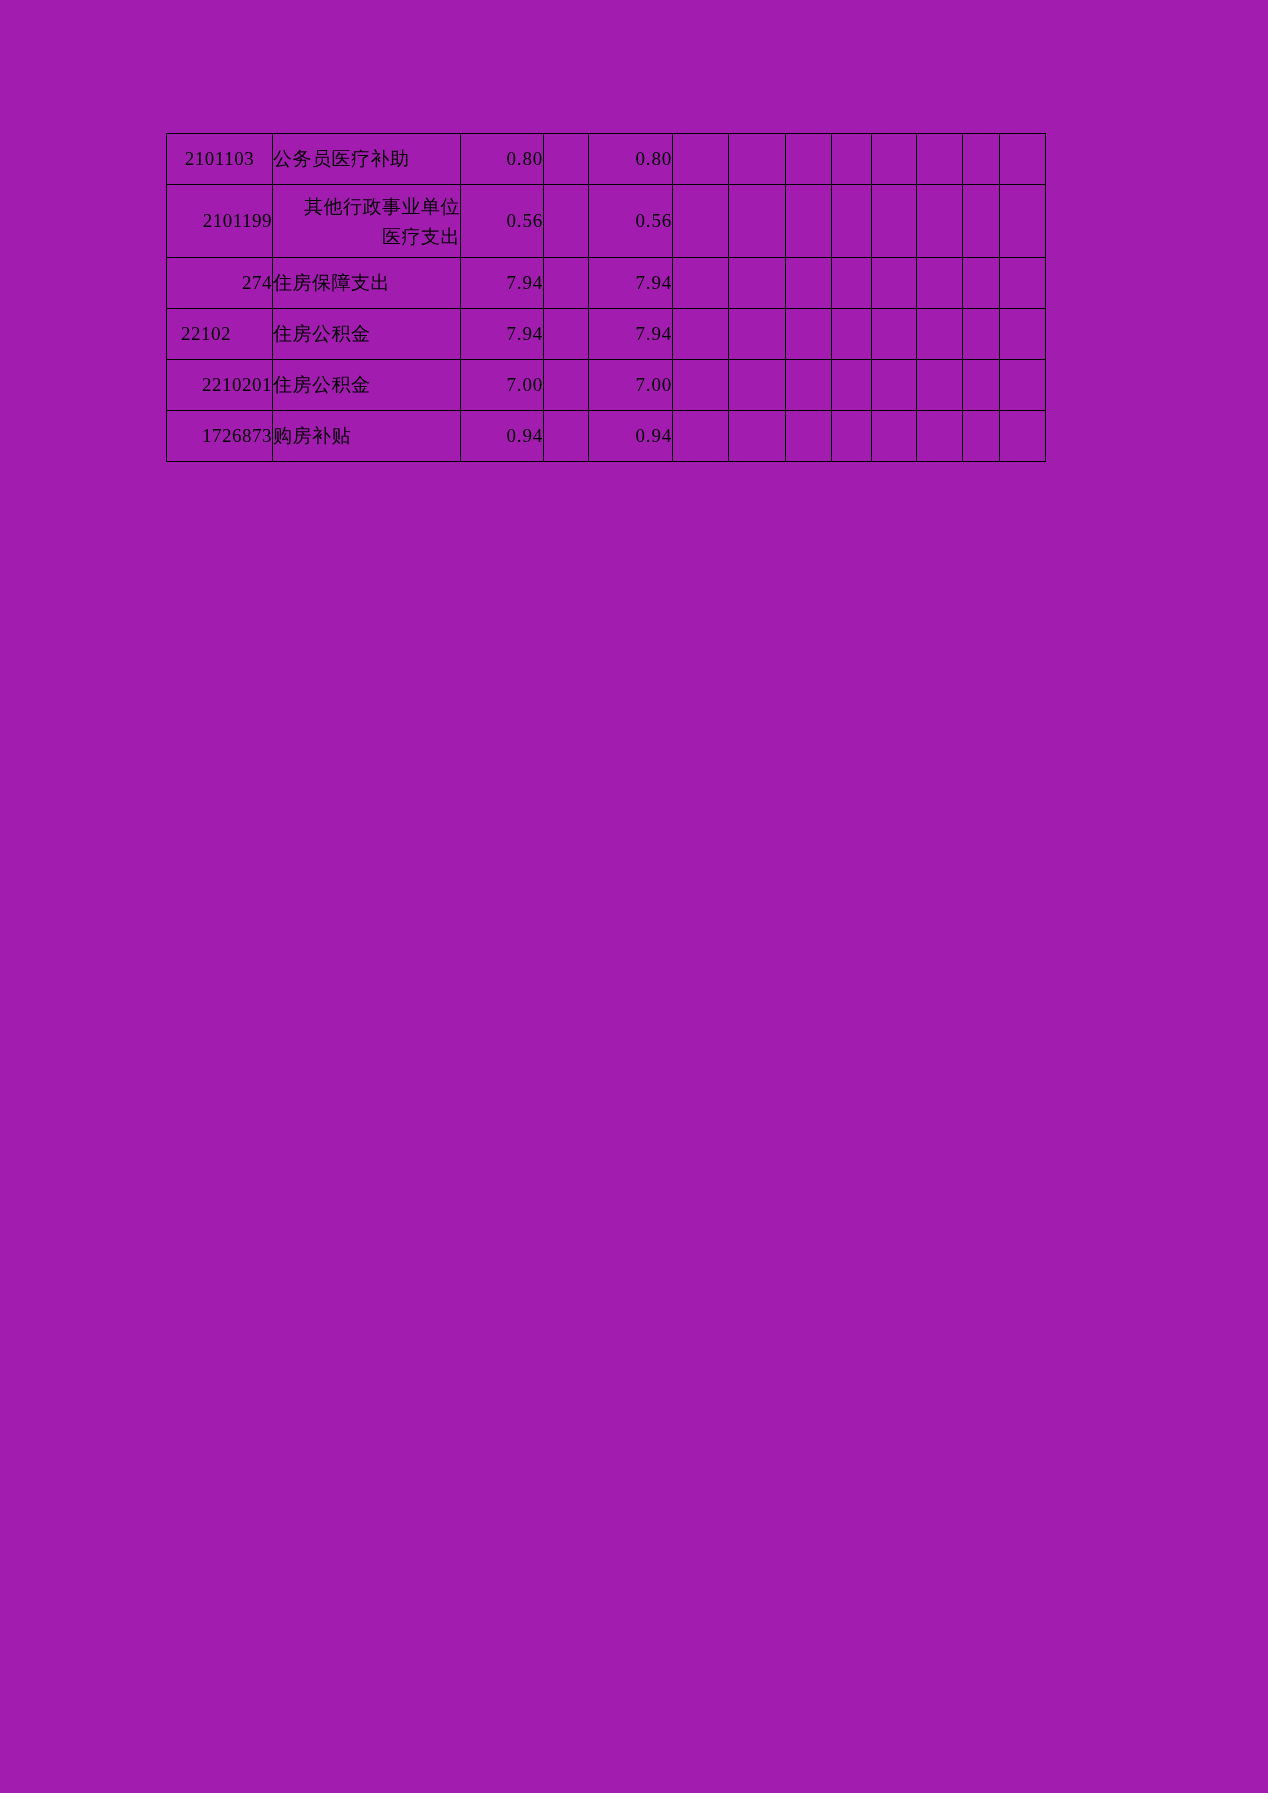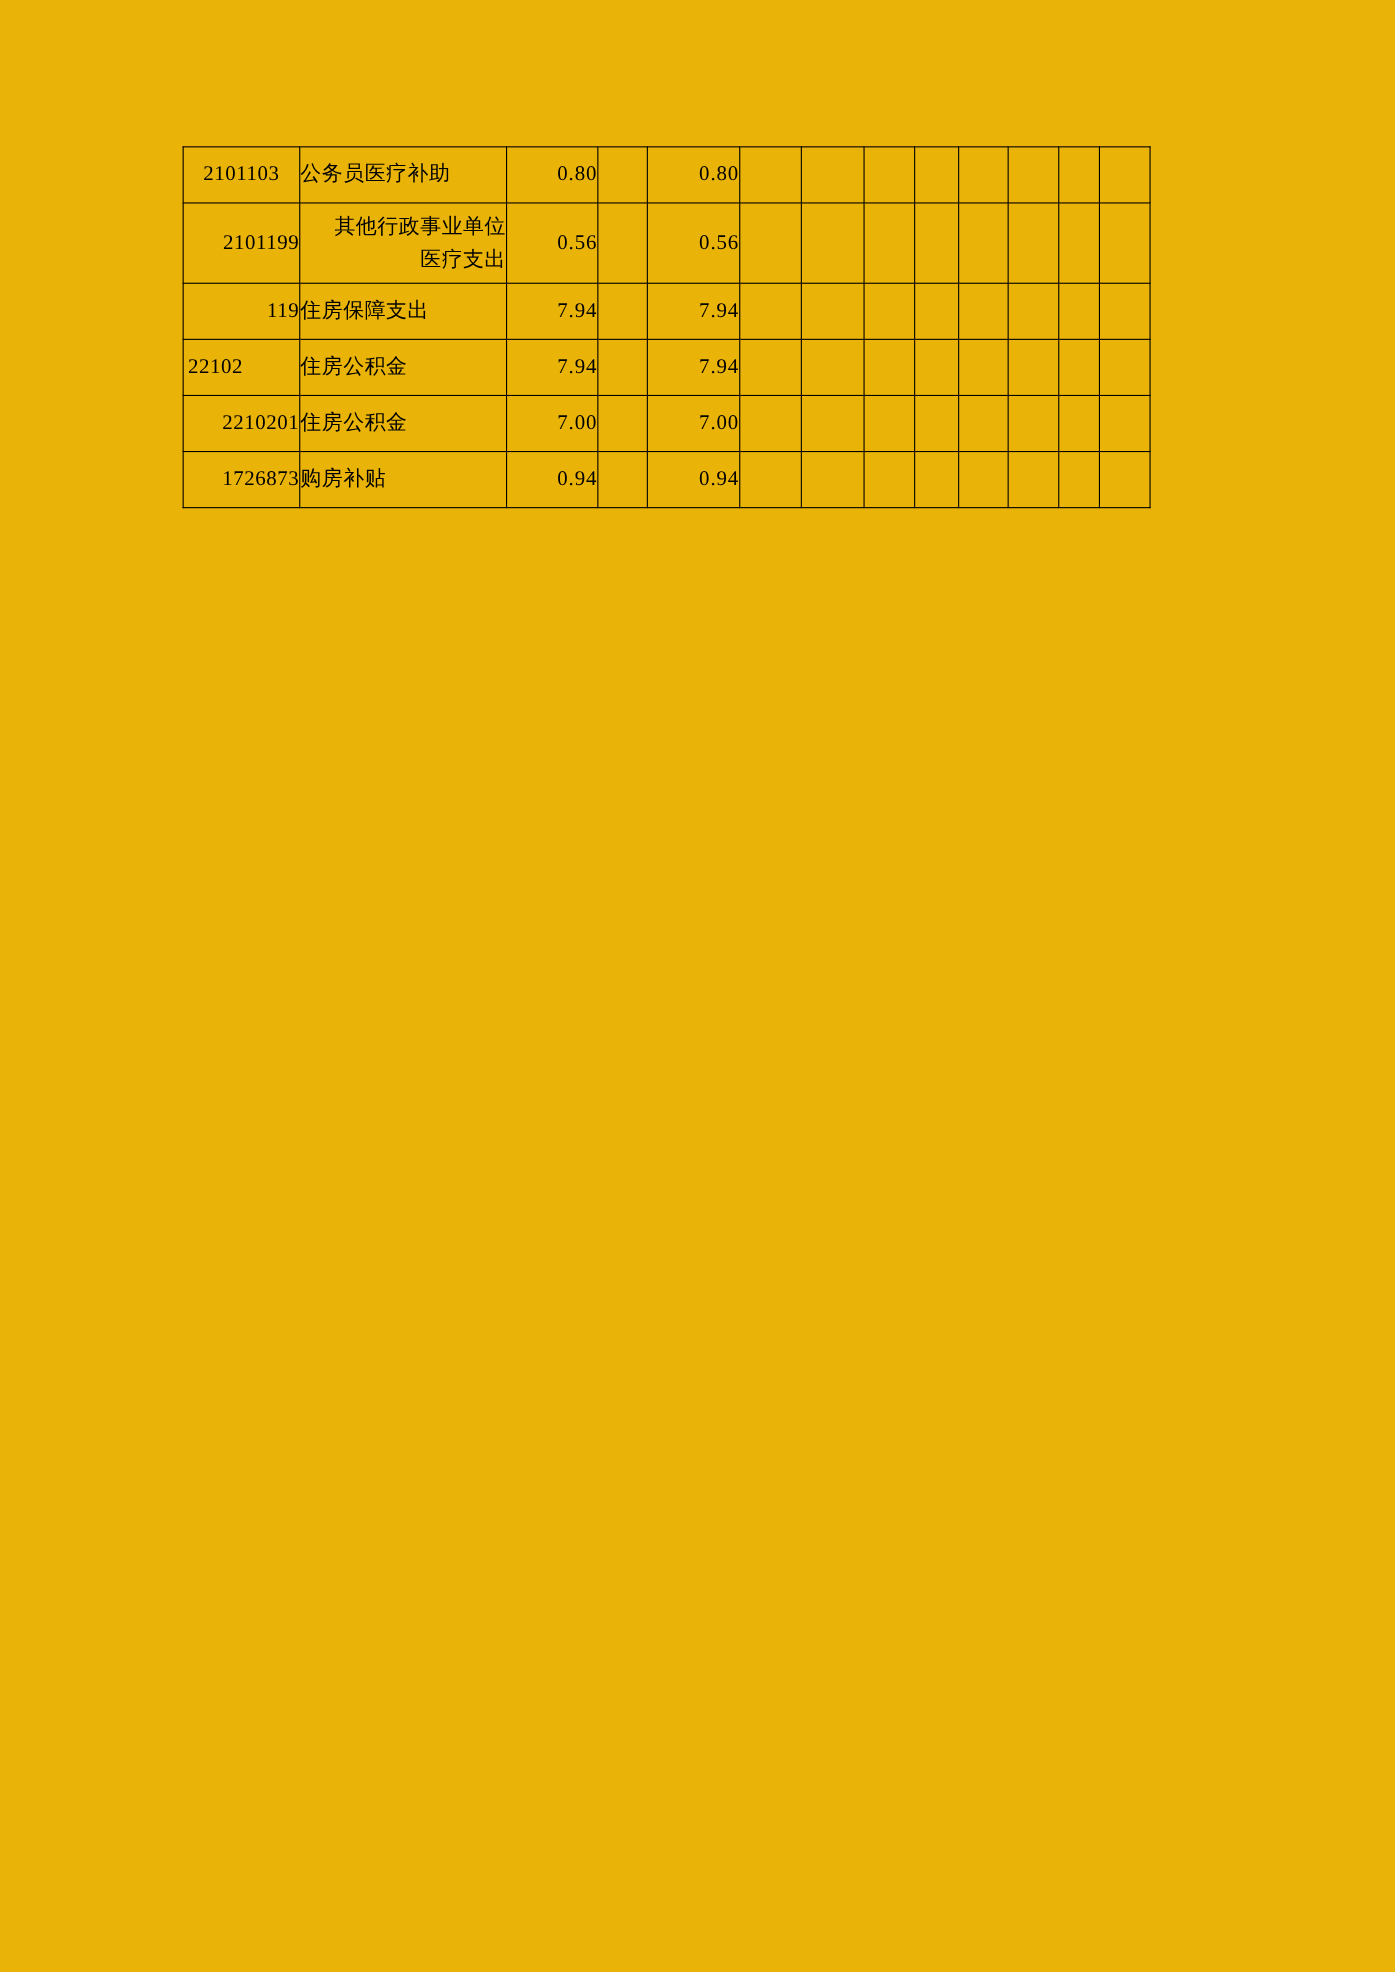--- a/index.html
+++ b/index.html
@@ -13,21 +13,21 @@
     font-family: "Liberation Serif", "DejaVu Serif", serif;
     color: #000000;
     position: relative;
   }
   .page {
     position: absolute;
     top: 0;
     left: 0;
     width: 1268px;
     height: 1793px;
-    background: #eab308;
+    background: #a21caf;
   }
   .budget-table {
     position: absolute;
     left: 166px;
     top: 133px;
     border-collapse: collapse;
     table-layout: fixed;
   }
   .budget-table td {
     border: 1px solid #000000;
@@ -57,21 +57,21 @@
     font-family: "Liberation Serif", "DejaVu Serif", serif;
     letter-spacing: 0.5px;
     padding: 4px 2px;
   }
   .cell-code.left-al {
     text-align: right;
     padding-left: 14px;
   }
   .cell-code.left-al2 {
     text-align: left;
-    padding-left: 4px;
+    padding-left: 14px;
   }
   .cell-name {
     text-align: left;
     font-family: "DejaVu Sans", "Liberation Sans", sans-serif;
     font-size: 18px;
     padding: 5px 6px;
     letter-spacing: 0.5px;
   }
   .cell-name.two-line {
     text-align: right;
@@ -137,21 +137,21 @@
         <td class="cell-blank"></td>
         <td class="cell-blank"></td>
         <td class="cell-blank"></td>
         <td class="cell-blank"></td>
         <td class="cell-blank"></td>
         <td class="cell-blank"></td>
         <td class="cell-blank"></td>
       </tr>
 
       <tr class="r-normal">
-        <td class="cell-code left-al">119</td>
+        <td class="cell-code left-al">274</td>
         <td class="cell-name">住房保障支出</td>
         <td class="cell-num">7.94</td>
         <td class="cell-blank"></td>
         <td class="cell-num">7.94</td>
         <td class="cell-blank"></td>
         <td class="cell-blank"></td>
         <td class="cell-blank"></td>
         <td class="cell-blank"></td>
         <td class="cell-blank"></td>
         <td class="cell-blank"></td>

